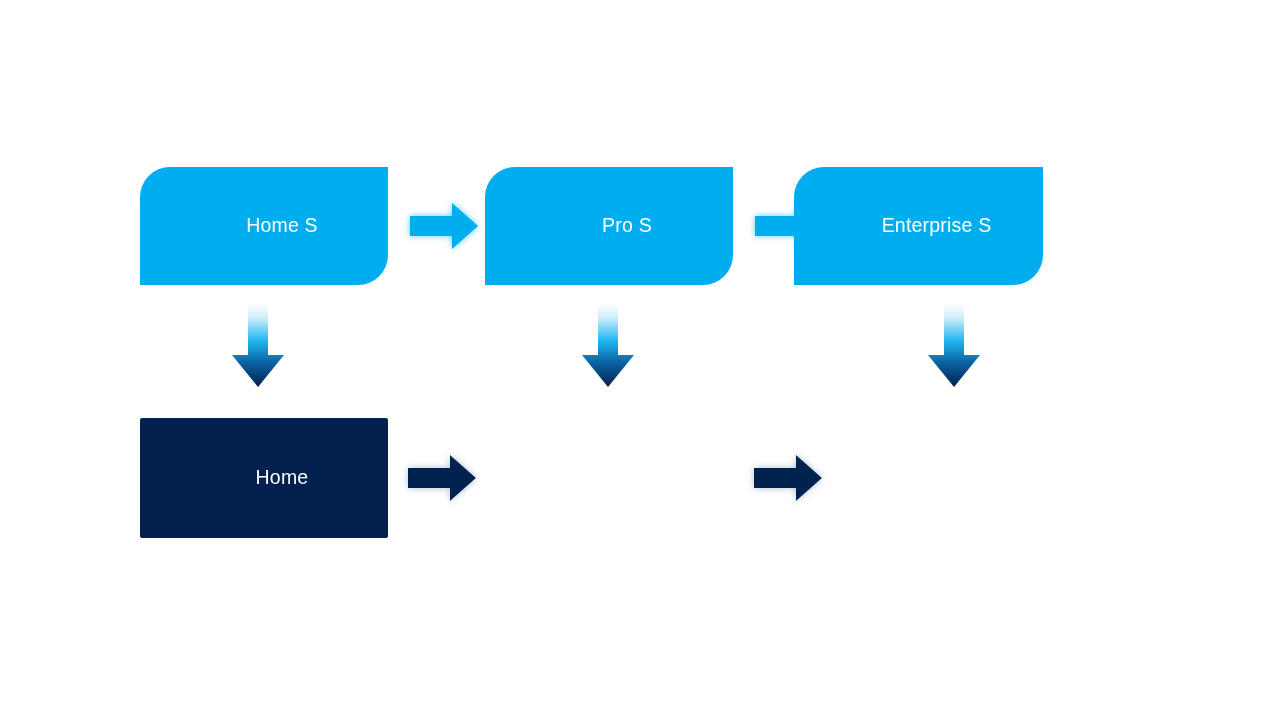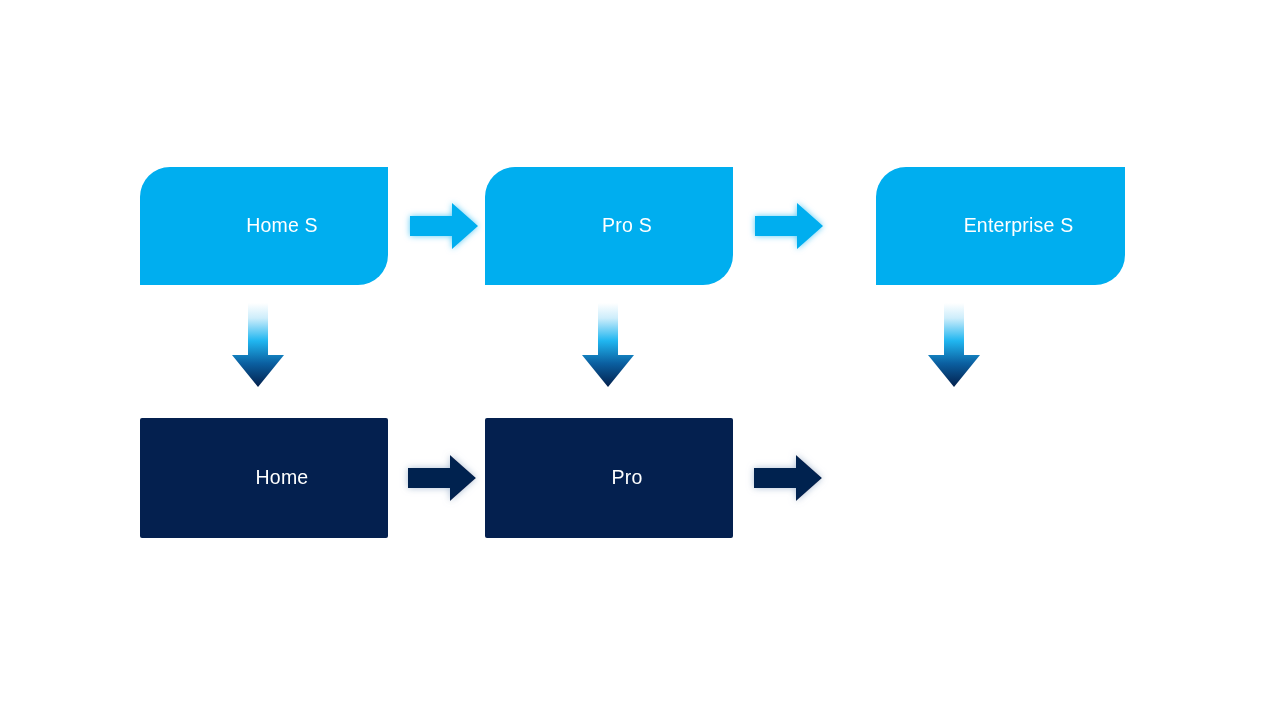--- a/index.html
+++ b/index.html
@@ -79,21 +79,21 @@
 <div id="canvas">
 
   <div class="node node-top" style="left:140px; top:167px; width:248px; height:118px;">
     <span class="node-label">Home S</span>
   </div>
 
   <div class="node node-top" style="left:485px; top:167px; width:248px; height:118px;">
     <span class="node-label">Pro S</span>
   </div>
 
-  <div class="node node-top" style="left:876px; top:167px; width:249px; height:118px;">
+  <div class="node node-top" style="left:794px; top:167px; width:249px; height:118px;">
     <span class="node-label">Enterprise S</span>
   </div>
 
   <div class="h-arrow" style="left:404px; top:196px;">
     <svg viewBox="0 0 78 60" xmlns="http://www.w3.org/2000/svg">
       <defs>
         <filter id="glowCyan1" x="-50%" y="-50%" width="200%" height="200%">
           <feDropShadow dx="0" dy="0" stdDeviation="3.2" flood-color="#00AEEF" flood-opacity="0.65"></feDropShadow>
         </filter>
       </defs>
@@ -154,23 +154,20 @@
         </linearGradient>
       </defs>
       <polygon points="18,0 38,0 38,52 54,52 28,84 2,52 18,52" fill="url(#vgrad3)"></polygon>
     </svg>
   </div>
 
   <div class="node node-bottom" style="left:140px; top:418px; width:248px; height:120px;">
     <span class="node-label">Home</span>
   </div>
 
-  <div class="node node-bottom" style="left:485px; top:418px; width:248px; height:120px;">
-    <span class="node-label">Pro</span>
-  </div>
 
 
   <div class="h-arrow" style="left:402px; top:448px;">
     <svg viewBox="0 0 78 60" xmlns="http://www.w3.org/2000/svg">
       <defs>
         <filter id="glowNavy1" x="-60%" y="-60%" width="220%" height="220%">
           <feDropShadow dx="0" dy="0" stdDeviation="3.6" flood-color="#9FB4CE" flood-opacity="0.85"></feDropShadow>
         </filter>
       </defs>
       <polygon points="6,20 48,20 48,7 74,30 48,53 48,40 6,40" fill="#04204F" filter="url(#glowNavy1)"></polygon>

